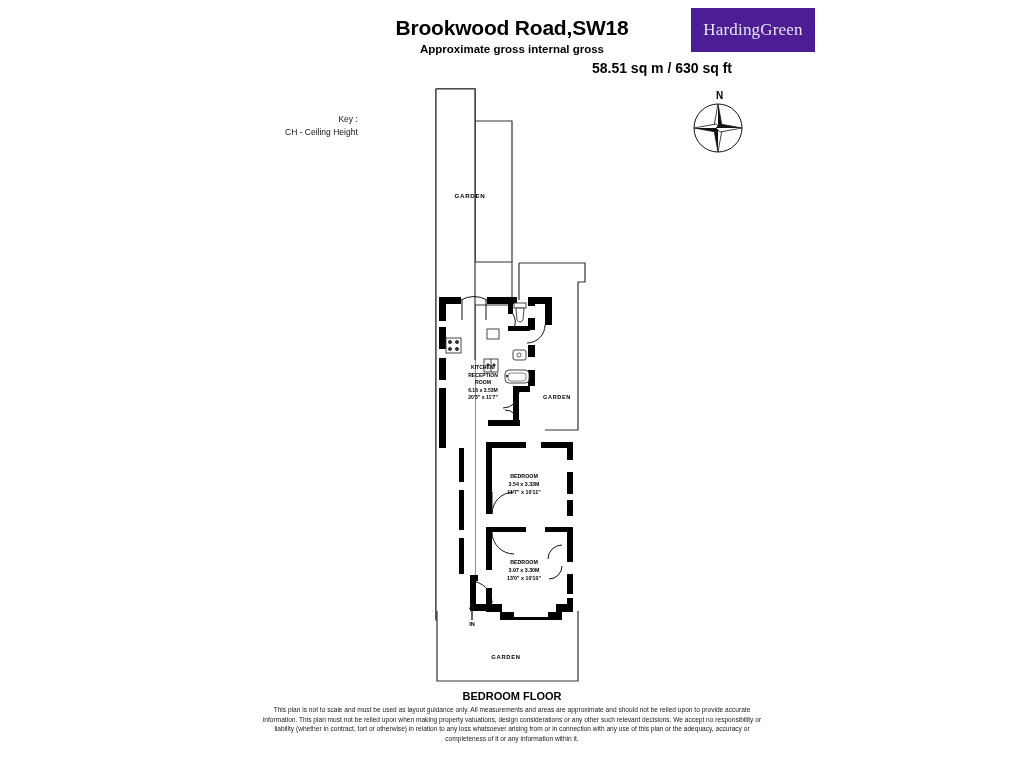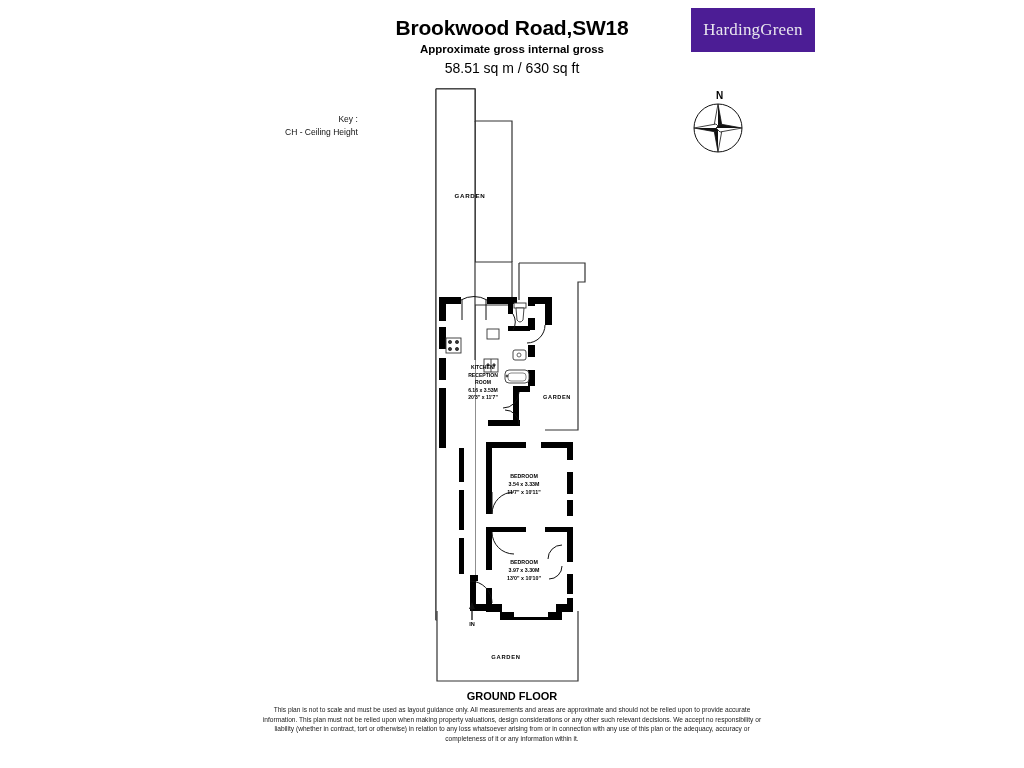--- a/index.html
+++ b/index.html
@@ -41,23 +41,23 @@
     width: 440px;
     text-align: center;
     font-size: 11.5px;
     font-weight: bold;
   }
   #area-value {
     position: absolute;
     left: 292px;
     top: 60px;
     width: 440px;
-    text-align: center;
+    text-align: right;
     font-size: 14px;
-    font-weight: normal;
+    font-weight: bold;
   }
 
   
   #brand-logo {
     position: absolute;
     left: 656px;
     top: 8px;
     width: 124px;
     height: 44px;
     background: #4c1d95;
@@ -338,14 +338,14 @@
   </g>
 
   <g>
     <line x1="472" y1="620" x2="472" y2="606" stroke="#111111" stroke-width="1.3"></line>
     <polygon points="472,602 469,609 475,609" fill="#111111"></polygon>
     <text class="plan-text" x="472" y="626" font-size="5.6" text-anchor="middle">IN</text>
   </g>
 
 </svg>
 
-<div id="floor-label">GROUND FLOOR</div>
+<div id="floor-label">BEDROOM FLOOR</div>
 <div id="disclaimer">This plan is not to scale and must be used as layout guidance only. All measurements and areas are approximate and should not be relied upon to provide accurate information. This plan must not be relied upon when making property valuations, design considerations or any other such relevant decisions. We accept no responsibility or liability (whether in contract, tort or otherwise) in relation to any loss whatsoever arising from or in connection with any use of this plan or the adequacy, accuracy or completeness of it or any information within it.</div>
 
 </body></html>

